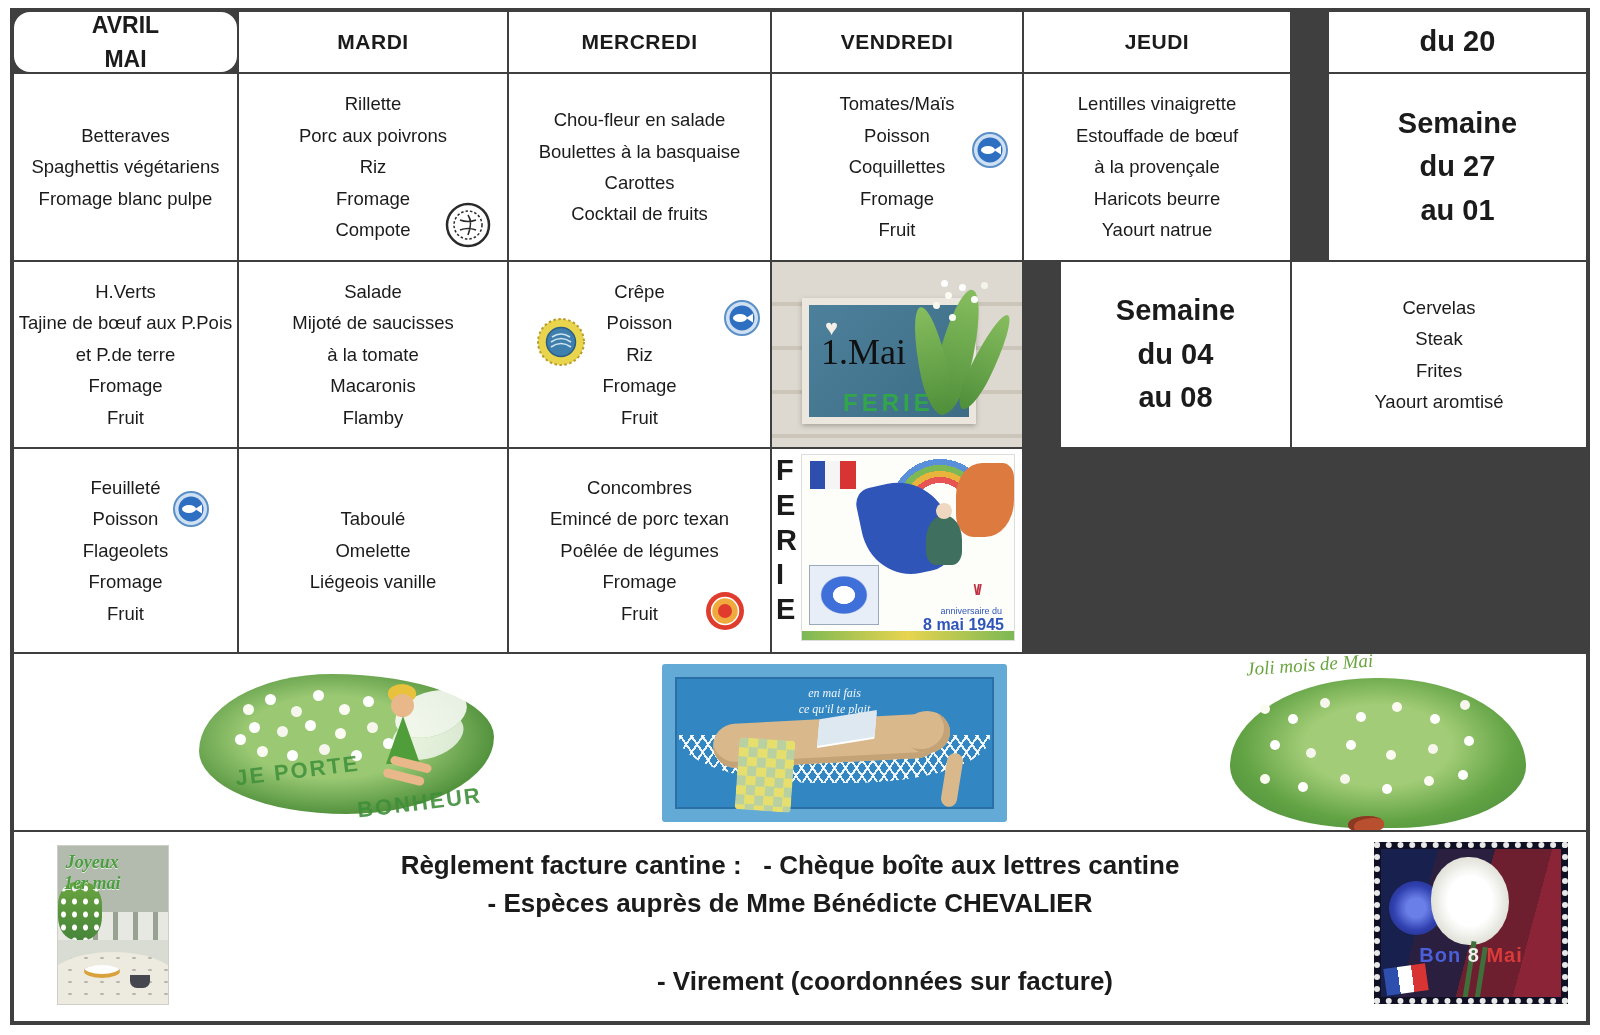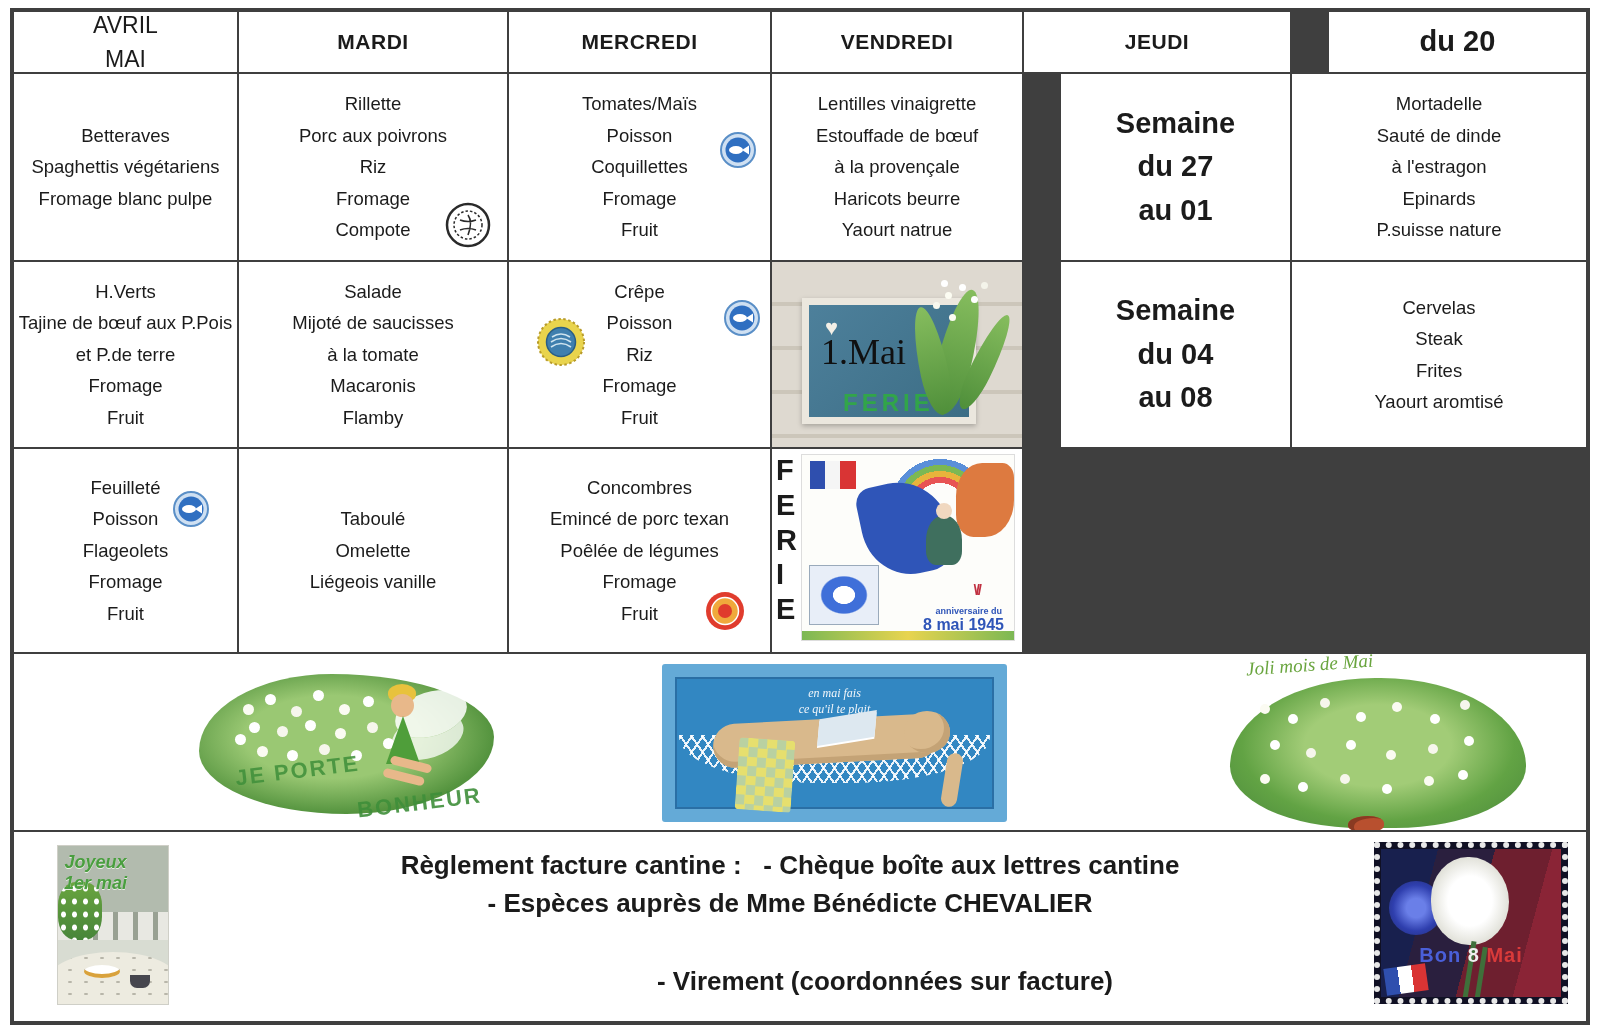--- a/index.html
+++ b/index.html
@@ -6,21 +6,21 @@
   .page{position:relative;width:1600px;height:1035px;background:#fff;
         font-family:"Liberation Sans",sans-serif;color:#1b1b1b;overflow:hidden;}
   .menu-table{position:absolute;left:10px;top:8px;width:1580px;height:1017px;
         box-sizing:border-box;border:4px solid #3f3f3f;background:#3f3f3f;
         display:grid;gap:2px;
         grid-template-columns:223px 268px 261px 250px 266px 1fr;
         grid-template-rows:60px 186px 185px 203px 176px 1fr;}
   .cell{background:#fff;position:relative;display:flex;align-items:center;justify-content:center;
         text-align:center;overflow:hidden;}
   .pre{white-space:pre-line;}
-  .corner{font-weight:normal;font-size:23px;line-height:1.5;}
+  .corner{font-weight:bold;font-size:23px;line-height:1.5;border-radius:16px;}
   .day-header{font-weight:bold;font-size:21px;letter-spacing:.5px;}
   .week-label{font-weight:bold;font-size:29px;line-height:1.5;margin-left:37px;}
   .menu-text{font-size:18.5px;line-height:1.7;}
   .icon{position:absolute;display:block;}
   .ic-fish-w1{right:14px;top:58px;}
   .ic-stamp-w1{right:16px;bottom:8px;}
   .ic-fish-w2{right:10px;top:38px;}
   .ic-badge-w2{left:26px;top:54px;}
   .ic-fish-w3{right:28px;top:42px;}
   .ic-aop-w3{right:24px;bottom:16px;}
@@ -47,21 +47,21 @@
   .m45-rainbow{position:absolute;left:58px;top:0;width:160px;height:54px;
         background:radial-gradient(circle at 50% 100%,rgba(0,0,0,0) 26px,#e85454 26px 32px,#e8b43c 32px 38px,#7cb854 38px 44px,#5a8fd9 44px 50px,rgba(0,0,0,0) 50px);}
   .m45-blueblob{position:absolute;left:60px;top:26px;width:88px;height:94px;background:#2f55b8;border-radius:18% 60% 30% 55%;transform:rotate(-12deg);}
   .m45-orange{position:absolute;right:0;top:8px;width:58px;height:74px;background:#dd7a40;border-radius:45% 20% 50% 30%;}
   .m45-girl{position:absolute;right:52px;top:60px;width:36px;height:50px;background:#3f6f5e;border-radius:50% 50% 28% 28%;}
   .m45-girl::before{content:"";position:absolute;left:10px;top:-12px;width:16px;height:16px;border-radius:50%;background:#f0d8c0;}
   .m45-sun{position:absolute;left:8px;bottom:16px;width:68px;height:58px;background:#e8eef8;box-shadow:0 0 0 1px #9aaabb;}
   .m45-sun::after{content:"";position:absolute;inset:7px;border-radius:50%;background:radial-gradient(#fff 0 28%,#3f6fd9 30% 58%,#e8eef8 62%);}
   .m45-grass{position:absolute;left:0;right:0;bottom:0;height:9px;background:linear-gradient(90deg,#7cb854,#e8d44f,#7cb854);}
   .m45-vee{position:absolute;right:34px;bottom:42px;color:#c03040;font-weight:bold;font-size:15px;letter-spacing:-2px;}
-  .m45-cap-small{position:absolute;right:12px;bottom:24px;font-size:9px;font-weight:bold;color:#2f55b8;}
+  .m45-cap-small{position:absolute;right:12px;bottom:24px;font-size:9px;font-weight:normal;color:#2f55b8;}
   .m45-cap-large{position:absolute;right:10px;bottom:6px;font-size:16px;font-weight:bold;color:#2f55b8;text-shadow:0 0 2px #fff;}
 
   
   .band{display:block;}
   .fairy-img{position:absolute;left:185px;top:16px;width:335px;height:152px;}
   .fairy-leaves{position:absolute;inset:4px 40px 8px 0;background:radial-gradient(ellipse at 45% 45%,#9ac873 0 38%,#55943f 70%,#3f7a33);border-radius:45% 55% 50% 50%/55% 45% 55% 45%;}
   .fairy-flowers{position:absolute;left:44px;top:34px;width:11px;height:11px;border-radius:50%;background:#fbfbf2;
         box-shadow:22px -10px 0 #fff,48px 2px 0 #f6f6ec,70px -14px 0 #fff,96px 0 0 #fbfbf2,120px -8px 0 #fff,
         6px 18px 0 #fff,34px 22px 0 #f6f6ec,62px 16px 0 #fff,92px 24px 0 #fbfbf2,124px 18px 0 #f6f6ec,
         14px 42px 0 #fbfbf2,44px 46px 0 #fff,76px 40px 0 #f6f6ec,108px 46px 0 #fff,-8px 30px 0 #fff,140px 34px 0 #fff;}
@@ -95,21 +95,21 @@
   .joli-bird{position:absolute;left:136px;bottom:-2px;width:36px;height:16px;background:#b8502f;border-radius:55% 45% 40% 40%;box-shadow:inset 6px 2px 0 #8a3a22;}
 
   
   .footer-cell{display:block;}
   .footer-text{position:absolute;left:215px;right:235px;top:14px;font-weight:bold;font-size:26px;line-height:1.47;text-align:center;}
   .footer-line{white-space:pre-wrap;}
   .footer-line:nth-child(3){transform:translateX(95px);margin-top:40px;}
   .footer-line:nth-child(4){transform:translateX(-55px);}
   .joyeux-img{position:absolute;left:44px;top:14px;width:110px;height:158px;background:linear-gradient(180deg,#b2bbae 0 52%,#d8dcd2 52%);overflow:hidden;box-shadow:0 0 0 1px #cfcfc7;}
   .joyeux-arch{position:absolute;top:66px;left:0;right:0;height:28px;background:repeating-linear-gradient(90deg,#e8e8e2 0 15px,#99a193 15px 20px);}
-  .joyeux-caption{position:absolute;top:6px;left:6px;color:#4a9e3f;font-weight:bold;font-style:italic;font-size:18px;line-height:1.15;font-family:Liberation Sans, sans-serif;text-shadow:0 1px 0 #e8ece4;}
+  .joyeux-caption{position:absolute;top:6px;left:6px;color:#4a9e3f;font-weight:bold;font-style:italic;font-size:18px;line-height:1.15;font-family:Liberation Serif, serif;text-shadow:0 1px 0 #e8ece4;}
   .joyeux-flowers{position:absolute;top:36px;left:0;width:44px;height:58px;border-radius:40%;
         background:radial-gradient(#fff 2px,rgba(0,0,0,0) 3px) 0 0/11px 13px,linear-gradient(#6aa53f,#47853a);}
   .joyeux-table{position:absolute;bottom:-10px;left:-12px;right:-12px;height:62px;background:#edebe0;border-radius:50% 50% 0 0;
         background-image:radial-gradient(#b8b6aa 1.5px,rgba(0,0,0,0) 2px);background-size:16px 12px;}
   .joyeux-plate{position:absolute;bottom:26px;left:26px;width:36px;height:13px;background:#fff;border-radius:50%;box-shadow:inset 0 -4px 0 #d9a23c;}
   .joyeux-cup{position:absolute;bottom:16px;right:18px;width:20px;height:13px;background:#46464e;border-radius:0 0 7px 7px;}
   .bon8-img{position:absolute;right:18px;top:10px;width:194px;height:162px;background:#101024;border:6px dotted #e8e8e8;box-sizing:border-box;}
   .bon8-inner{position:absolute;inset:1px;background:linear-gradient(105deg,#18204e 0 26%,#2a1f3e 26% 52%,#6e1f2f 52% 78%,#8a2436 78%);overflow:hidden;}
   .bon8-bluerose{position:absolute;left:8px;top:32px;width:54px;height:54px;border-radius:50%;background:radial-gradient(#6a7fe8 0 25%,#2f3fae 60%,#1f2a6e);}
   .bon8-whiterose{position:absolute;left:50px;top:8px;width:78px;height:88px;border-radius:48% 52% 50% 50%;background:radial-gradient(#ffffff 0 40%,#e2e2da 70%,#c6c6be);}
@@ -147,20 +147,26 @@
 Compote</div>
       <span class="icon ic-stamp-w1">
         <svg width="46" height="46" viewBox="0 0 46 46">
           <circle cx="23" cy="23" r="21" fill="none" stroke="#2a2a2a" stroke-width="2.5"></circle>
           <circle cx="23" cy="23" r="14" fill="none" stroke="#2a2a2a" stroke-width="1.5" stroke-dasharray="2.5 2"></circle>
           <path d="M23 13 q5 7 0 20 M15 18 q8 3 16 0 M15 28 q8 -3 16 0" stroke="#2a2a2a" stroke-width="1.6" fill="none"></path>
         </svg>
       </span>
     </div>
     <div class="cell">
+      <div class="menu-text pre">Chou-fleur en salade
+Boulettes à la basquaise
+Carottes
+Cocktail de fruits</div>
+    </div>
+    <div class="cell">
       <div class="menu-text pre">Tomates/Maïs
 Poisson
 Coquillettes
 Fromage
 Fruit</div>
       <span class="icon ic-fish-w1">
         <svg width="36" height="36" viewBox="0 0 36 36">
           <circle cx="18" cy="18" r="17" fill="#cfe0f2" stroke="#5a8fc7" stroke-width="2"></circle>
           <circle cx="18" cy="18" r="12.5" fill="#2f6fc1"></circle>
           <ellipse cx="16" cy="18" rx="7" ry="4" fill="#fff"></ellipse>
@@ -172,27 +178,20 @@
       <div class="menu-text pre">Lentilles vinaigrette
 Estouffade de bœuf
 à la provençale
 Haricots beurre
 Yaourt natrue</div>
     </div>
 
     <div class="cell week-label pre">Semaine
 du 27
 au 01</div>
-    <div class="cell">
-      <div class="menu-text pre">Mortadelle
-Sauté de dinde
-à l'estragon
-Epinards
-P.suisse nature</div>
-    </div>
     <div class="cell">
       <div class="menu-text pre">H.Verts
 Tajine de bœuf aux P.Pois
 et P.de terre
 Fromage
 Fruit</div>
     </div>
     <div class="cell">
       <div class="menu-text pre">Salade
 Mijoté de saucisses

